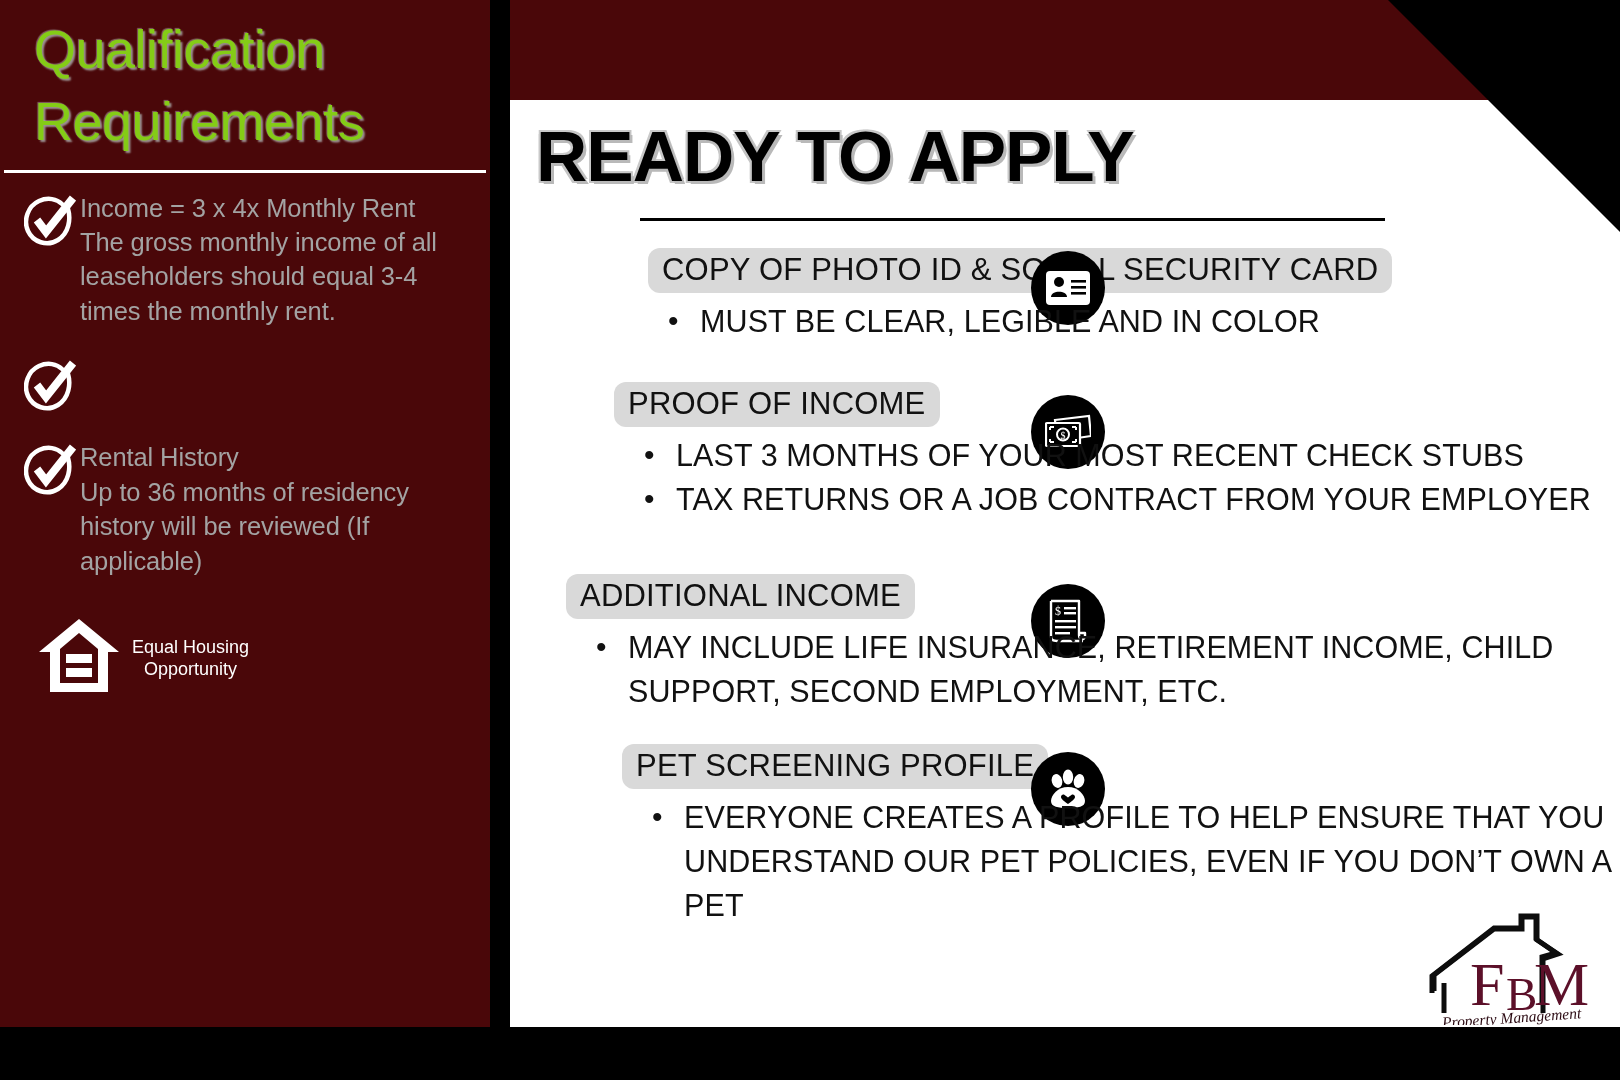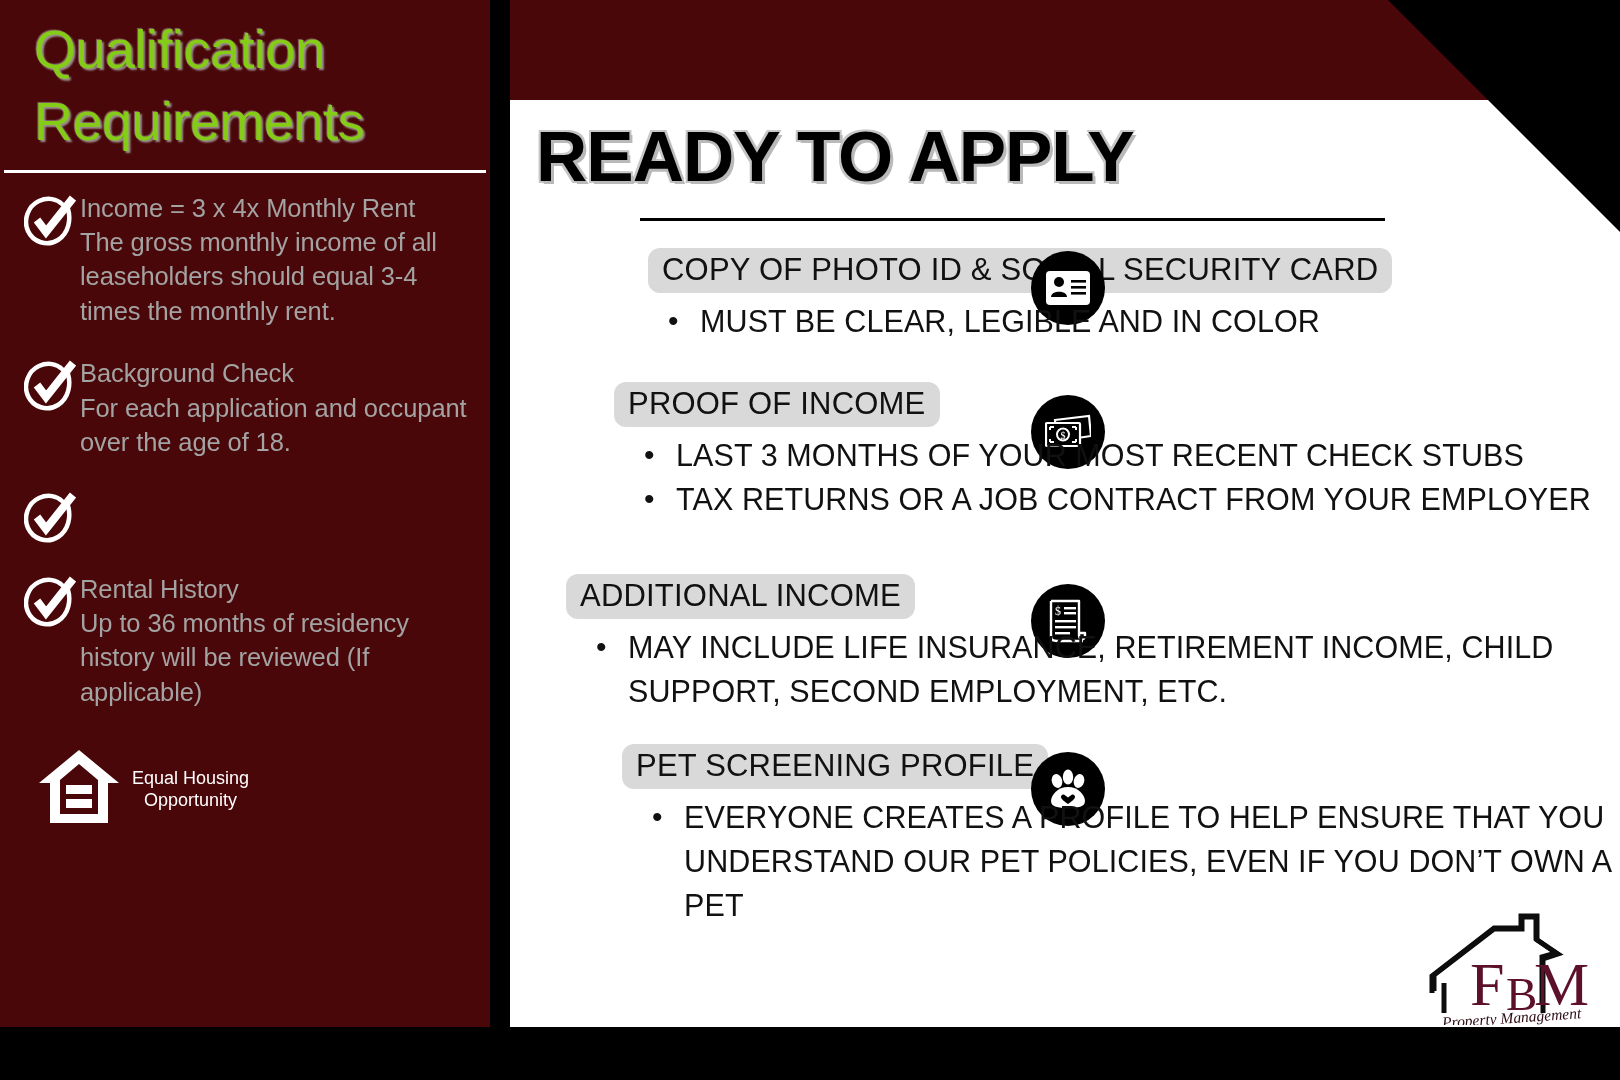--- a/index.html
+++ b/index.html
@@ -221,32 +221,20 @@
           <path d="M44 14 C47 24 45 38 34 45 C23 52 9 47 4 36 C-1 25 4 11 15 6 C24 2 33 4 38 9" fill="none" stroke="#ffffff" stroke-width="4.5" stroke-linecap="round"></path>
           <path d="M13 25 L22 37 L49 3" fill="none" stroke="#ffffff" stroke-width="8" stroke-linecap="butt" stroke-linejoin="miter"></path>
         </svg>
       </div>
       <div class="req-text">
         <span class="req-head">Income = 3 x 4x Monthly Rent</span>
         <span class="req-body">The gross monthly income of all leaseholders should equal 3-4 times the monthly rent.</span>
       </div>
     </div>
 
-    <div class="req-item">
-      <div class="check-wrap">
-        <svg class="check-icon" width="52" height="52" viewBox="0 0 52 52">
-          <path d="M44 14 C47 24 45 38 34 45 C23 52 9 47 4 36 C-1 25 4 11 15 6 C24 2 33 4 38 9" fill="none" stroke="#ffffff" stroke-width="4.5" stroke-linecap="round"></path>
-          <path d="M13 25 L22 37 L49 3" fill="none" stroke="#ffffff" stroke-width="8"></path>
-        </svg>
-      </div>
-      <div class="req-text">
-        <span class="req-head">Background Check</span>
-        <span class="req-body">For each application and occupant over the age of 18.</span>
-      </div>
-    </div>
 
     <div class="req-item">
       <div class="check-wrap">
         <svg class="check-icon" width="52" height="52" viewBox="0 0 52 52">
           <path d="M44 14 C47 24 45 38 34 45 C23 52 9 47 4 36 C-1 25 4 11 15 6 C24 2 33 4 38 9" fill="none" stroke="#ffffff" stroke-width="4.5" stroke-linecap="round"></path>
           <path d="M13 25 L22 37 L49 3" fill="none" stroke="#ffffff" stroke-width="8"></path>
         </svg>
       </div>
     </div>
 

